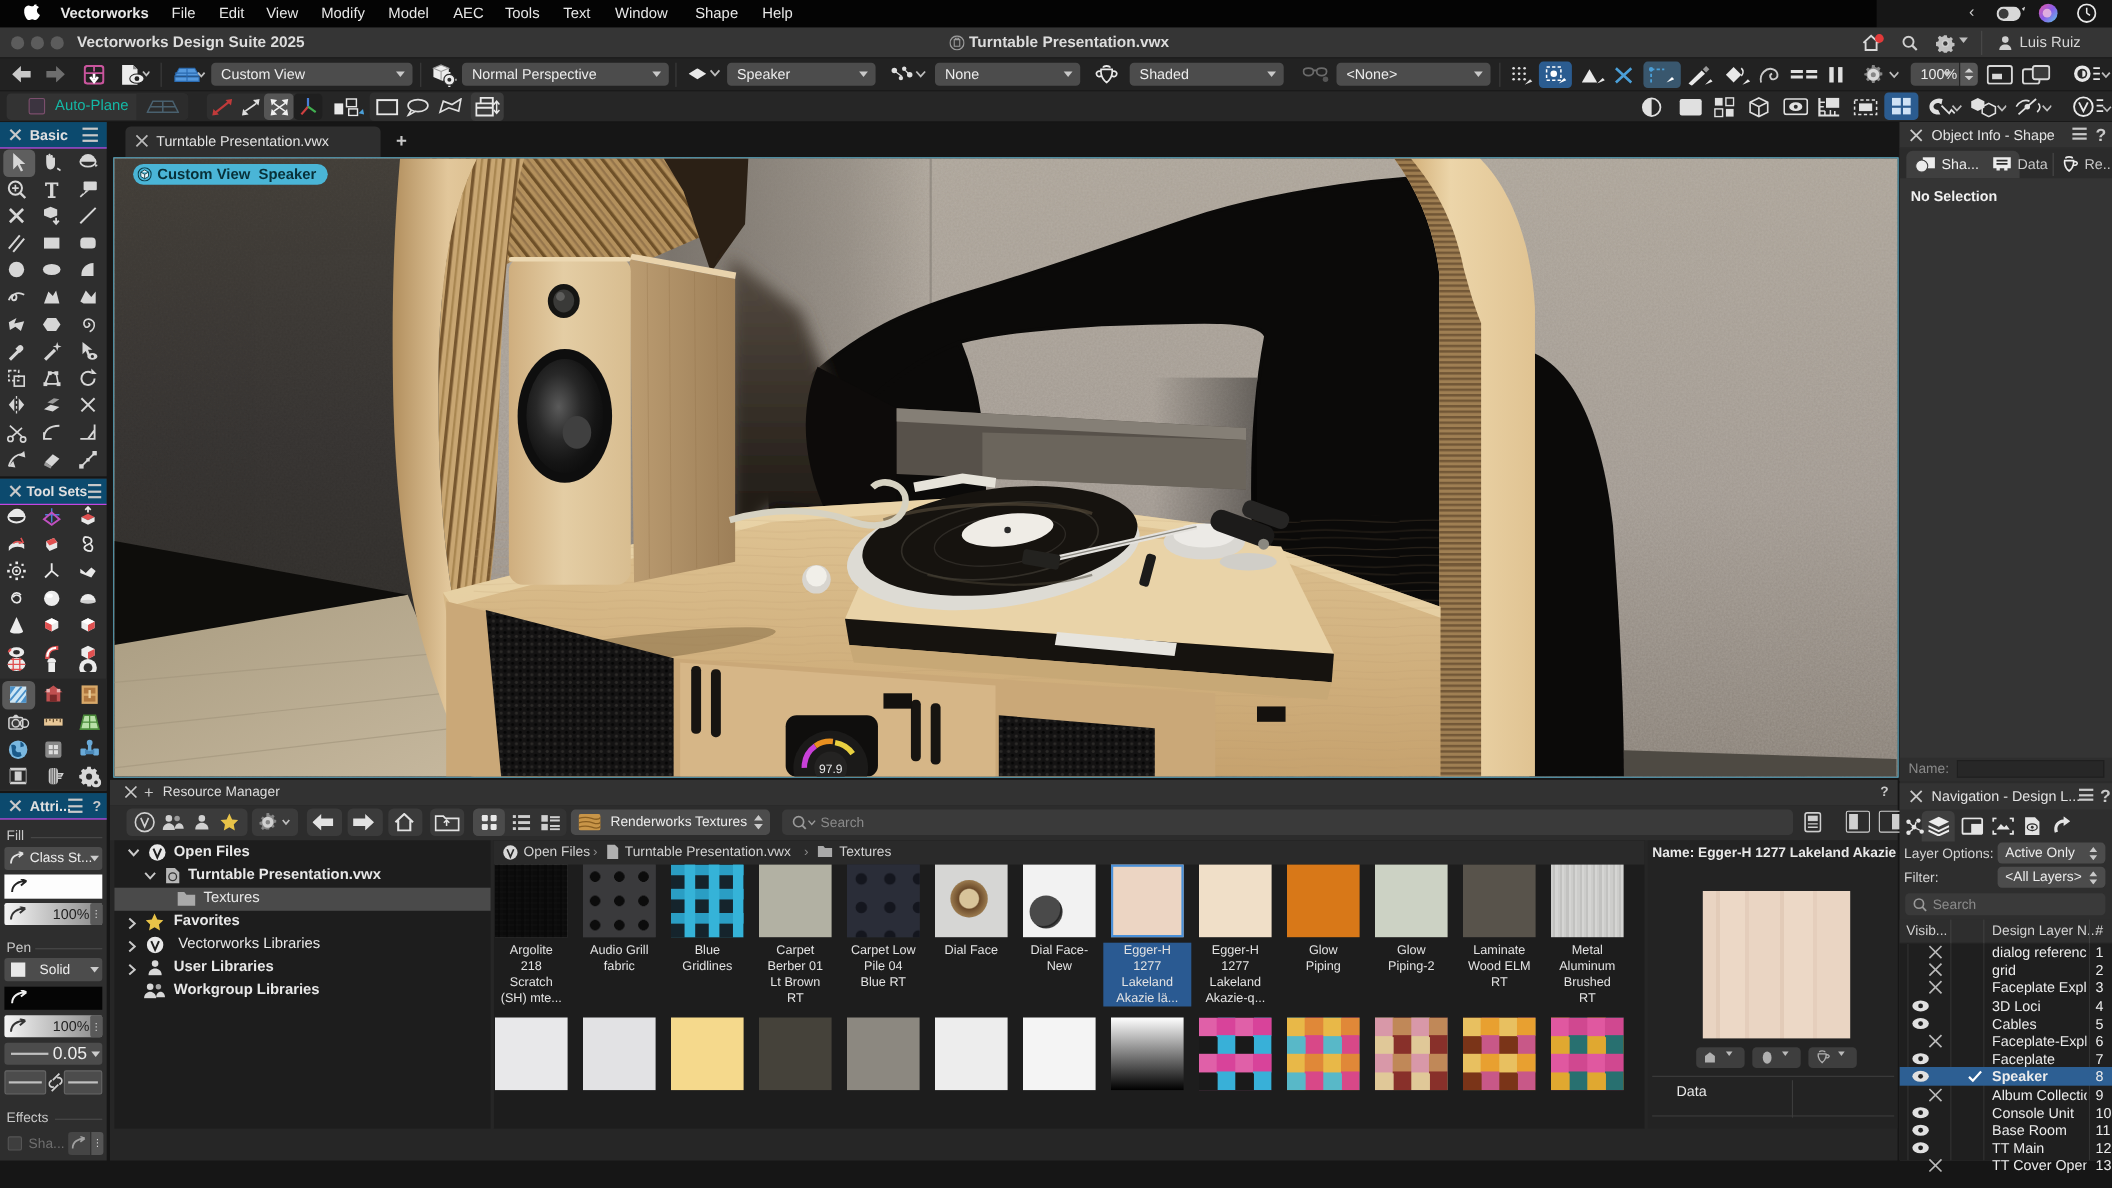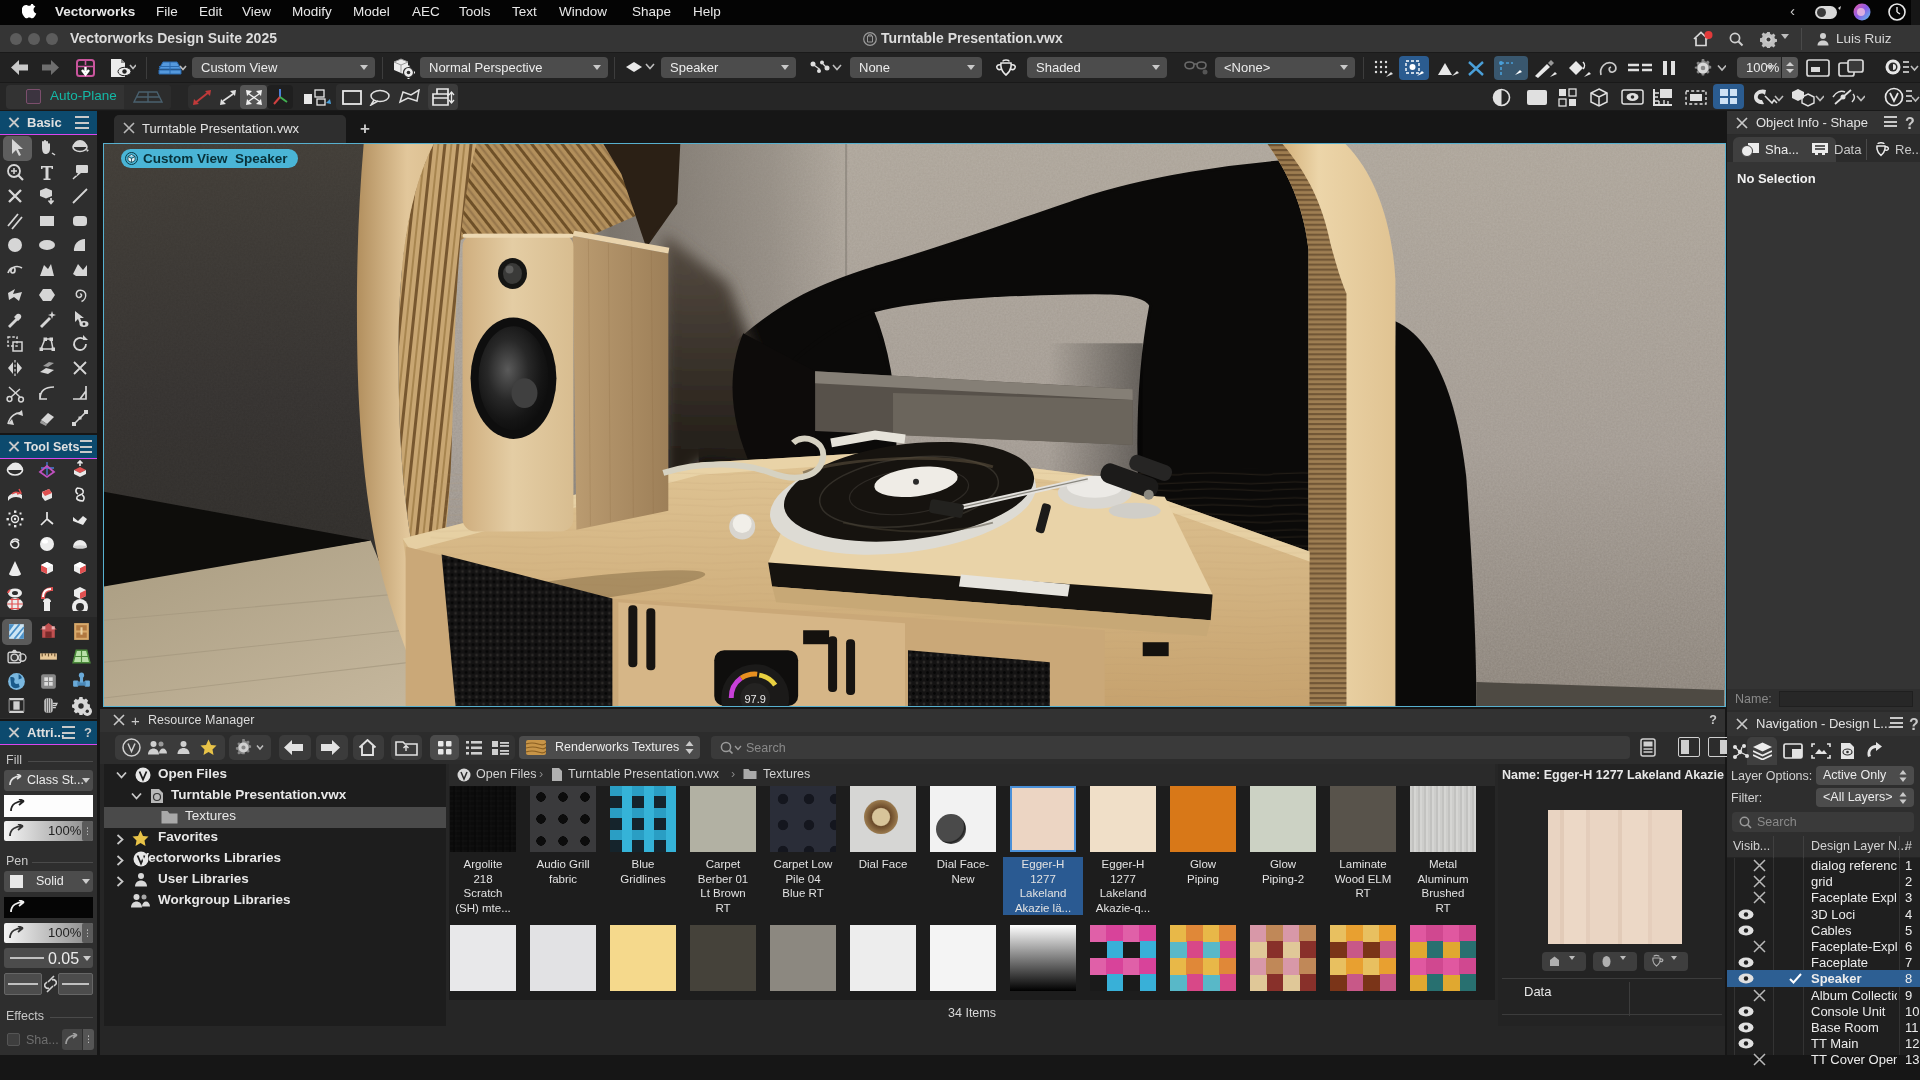--- a/index.html
+++ b/index.html
@@ -1,19 +1,19 @@
 <!DOCTYPE html>
 <html><head><meta charset="utf-8">
 <style>
 *{margin:0;padding:0;box-sizing:border-box}
 html,body{width:1920px;height:1080px;overflow:hidden;background:#000;font-family:"Liberation Sans",sans-serif;-webkit-font-smoothing:antialiased}
 .abs{position:absolute}
 #page{position:relative;width:1920px;height:1080px;background:#161616}
 
-#menubar{position:absolute;left:0;top:0;width:1911px;height:25px;background:#040404;color:#e8e8e8;font-size:13.5px}
+#menubar{position:absolute;left:0;top:0;width:1706px;height:25px;background:#040404;color:#e8e8e8;font-size:13.5px}
 #menubar .mi{position:absolute;top:4px}
 #titlebar{position:absolute;left:0;top:25px;width:1920px;height:28px;background:#353535;border-bottom:1px solid #1a1a1a;color:#dedede}
 .tl{position:absolute;top:8px;width:12px;height:12px;border-radius:50%;background:#5c5c5c}
 #toolbar1{position:absolute;left:0;top:53px;width:1920px;height:30px;background:#222222;border-bottom:1px solid #191919}
 #toolbar2{position:absolute;left:0;top:83px;width:1920px;height:28px;background:#262626;border-bottom:1px solid #191919}
 .dd{position:absolute;height:21px;top:4px;background:#4c4c4c;border-radius:4px;color:#ececec;font-size:13px;line-height:21px;padding-left:9px}
 .dd:after{content:"";position:absolute;right:7px;top:8px;border-left:4px solid transparent;border-right:4px solid transparent;border-top:5px solid #c9c9c9}
 .sep1{position:absolute;top:4px;width:1px;height:22px;background:#3d3d3d}
 
 #leftcol{position:absolute;left:0;top:111px;width:100px;height:944px;background:#161616}
@@ -1080,21 +1080,21 @@
           <path d="M8.5 0.5 L11 6 L16.5 6.5 L12.5 10.5 L13.5 16 L8.5 13 L3.5 16 L4.5 10.5 L0.5 6.5 L6 6z" fill="#e8c348"></path>
         </svg>
 <span class="abs" style="left:54px;top:65px;font-weight:bold">Favorites</span>
 <svg class="ico" style="left:12px;top:91px" width="8" height="11" viewBox="0 0 8 11">
           <path d="M1.5 1 L6.5 5.5 L1.5 10" fill="none" stroke="#c9c9c9" stroke-width="1.8"></path>
         </svg>
 <svg class="ico" style="left:29px;top:87px" width="16" height="16" viewBox="0 0 16 16">
           <circle cx="8" cy="8" r="7.5" fill="#e8e8e8"></circle>
           <path d="M4.5 4.5 l3.5 8 3.5-8" fill="none" stroke="#1d1d1d" stroke-width="1.8"></path>
         </svg>
-<span class="abs" style="left:36px;top:86px;font-weight:bold">Vectorworks Libraries</span>
+<span class="abs" style="left:58px;top:86px;font-weight:normal">Vectorworks Libraries</span>
 <svg class="ico" style="left:12px;top:112px" width="8" height="11" viewBox="0 0 8 11">
           <path d="M1.5 1 L6.5 5.5 L1.5 10" fill="none" stroke="#c9c9c9" stroke-width="1.8"></path>
         </svg>
 <svg class="ico" style="left:30px;top:108px" width="14" height="15" viewBox="0 0 14 15">
           <circle cx="7" cy="4" r="3" fill="#d8d8d8"></circle>
           <path d="M1 14.5 c0-4 3-6 6-6 s6 2 6 6z" fill="#d8d8d8"></path>
         </svg>
 <span class="abs" style="left:54px;top:107px;font-weight:bold">User Libraries</span>
 <svg class="ico" style="left:26px;top:129px" width="21" height="15" viewBox="0 0 21 15">
           <circle cx="6.5" cy="4" r="3" fill="#d8d8d8"></circle>
@@ -1157,21 +1157,20 @@
 <div style="position:absolute;left:241px;top:161px;width:66px;height:66px;background:#45423a"></div>
 <div style="position:absolute;left:321px;top:161px;width:66px;height:66px;background:#8c8880"></div>
 <div style="position:absolute;left:401px;top:161px;width:66px;height:66px;background:#ededed"></div>
 <div style="position:absolute;left:481px;top:161px;width:66px;height:66px;background:#f4f4f4"></div>
 <div style="position:absolute;left:561px;top:161px;width:66px;height:66px;background:linear-gradient(180deg,#fff,#000)"></div>
 <div style="position:absolute;left:641px;top:161px;width:66px;height:66px;background:conic-gradient(#d8439a 0 25%, #38b0d8 25% 50%, #1a1a1a 50% 75%, #e060a8 75%) 0 0/33px 33px"></div>
 <div style="position:absolute;left:721px;top:161px;width:66px;height:66px;background:conic-gradient(#e08838 0 25%, #d84888 25% 50%, #58b8c8 50% 75%, #e8b848 75%) 0 0/33px 33px"></div>
 <div style="position:absolute;left:801px;top:161px;width:66px;height:66px;background:conic-gradient(#c08858 0 25%, #88302a 25% 50%, #e0c898 50% 75%, #d898a8 75%) 0 0/33px 33px"></div>
 <div style="position:absolute;left:881px;top:161px;width:66px;height:66px;background:conic-gradient(#e8a030 0 25%, #c85888 25% 50%, #7a3418 50% 75%, #e8c060 75%) 0 0/33px 33px"></div>
 <div style="position:absolute;left:961px;top:161px;width:66px;height:66px;background:conic-gradient(#d04890 0 25%, #287070 25% 50%, #e0a830 50% 75%, #e058a0 75%) 0 0/33px 33px"></div>
-<div class="abs" style="left:0;top:236px;width:1046px;height:26px;background:#262626;color:#d8d8d8;font-size:12.5px;text-align:center;line-height:26px">34 Items</div>
 </div>
 <div id="rmprev">
 <div class="abs" style="left:4px;top:4px;width:222px;overflow:hidden;font-size:12.5px;font-weight:bold;white-space:nowrap">Name: Egger-H 1277 Lakeland Akazie l...</div>
 <div class="abs" style="left:50px;top:46px;width:134px;height:134px;background:linear-gradient(90deg,#e9d4c2 0 12px,#e2cbb8 12px 16px,#ecd8c6 16px 38px,#e4cdbb 38px 42px,#ead5c3 42px 70px,#e2cbb8 70px 74px,#ecd8c6 74px 100px,#e5cebc 100px 104px,#ead5c3 104px)"></div>
 <span class="abs" style="left:44px;top:188px;width:44px;height:19px;background:#3e3e3e;border-radius:4px"></span>
 <span class="abs" style="left:95px;top:188px;width:44px;height:19px;background:#3e3e3e;border-radius:4px"></span>
 <span class="abs" style="left:146px;top:188px;width:44px;height:19px;background:#3e3e3e;border-radius:4px"></span>
 <svg class="ico" style="left:50px;top:191px" width="13" height="13" viewBox="0 0 13 13">
           <path d="M2 11 V5 L6.5 1.5 L11 5 v6z" fill="#b0b0b0"></path>
         </svg>

